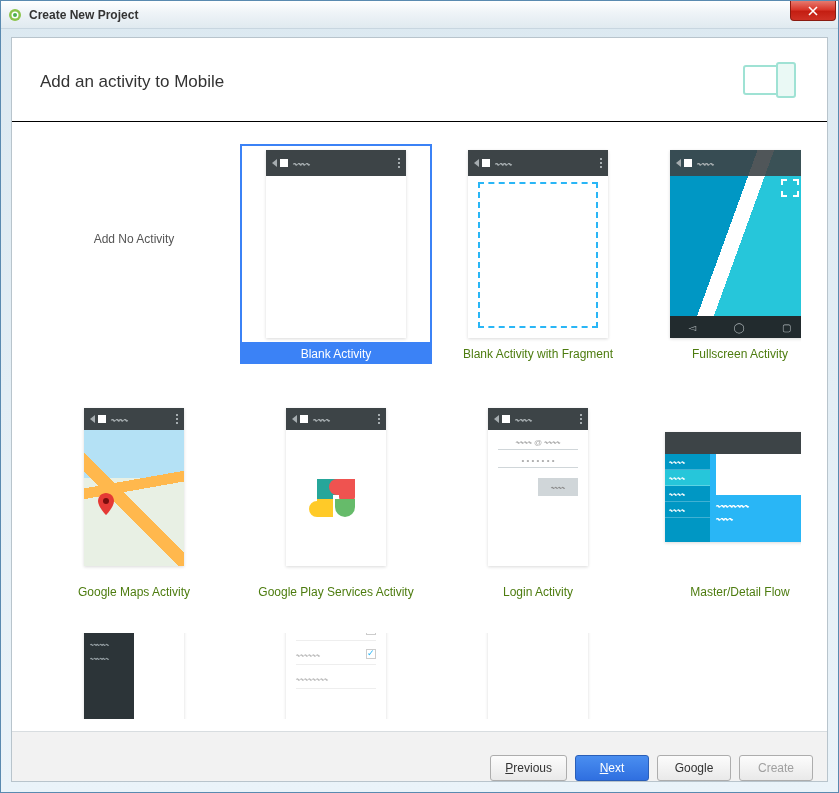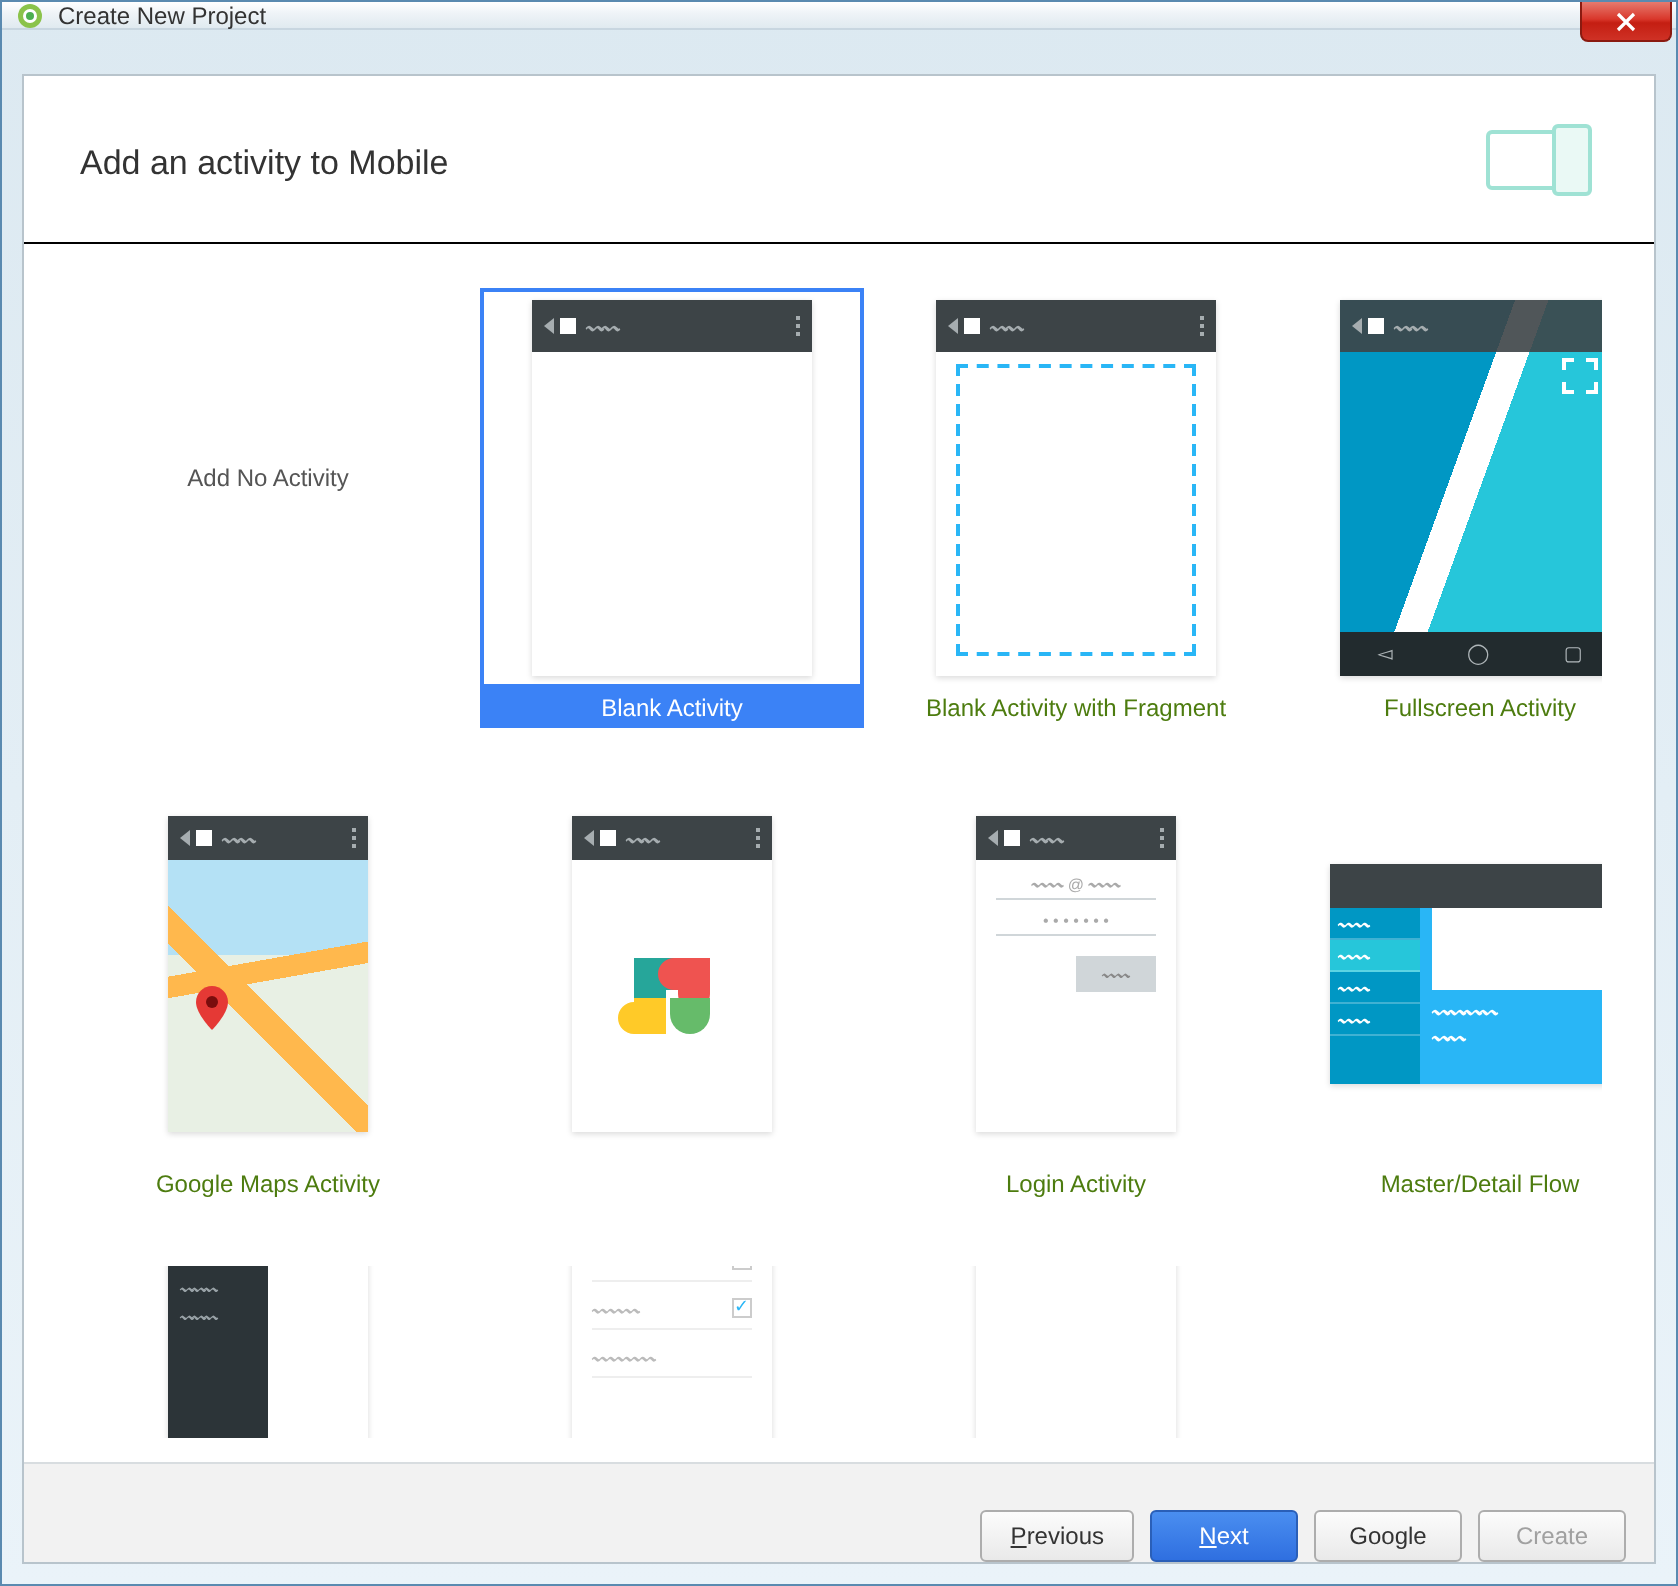--- a/index.html
+++ b/index.html
@@ -13,27 +13,28 @@
   position: relative;
 }
 .window {
   width: 839px;
   height: 793px;
   background: linear-gradient(to bottom, #dce9f1 0%, #eaf3f9 100%);
   border: 1px solid #5a8ab0;
   position: relative;
 }
 .titlebar {
-  height: 14px;
+  height: 28px;
   background: linear-gradient(to bottom, #ffffff 0%, #eef3f7 45%, #e0eaf0 100%);
   border-bottom: 1px solid #c8d6e0;
   display: flex;
   align-items: center;
   padding: 0 6px;
   position: relative;
+  font-weight: bold;
 }
 .titlebar-icon {
   width: 16px; height: 16px; margin-right: 6px;
   display:flex; align-items:center; justify-content:center;
 }
 .title-text { color: #333; font-size: 12px; }
 .close-btn {
   position: absolute;
   right: 2px; top: 0;
   width: 46px; height: 20px;
@@ -376,20 +377,21 @@
               <div class="body-play">
                 <svg width="58" height="58" viewBox="0 0 58 58">
                   <path d="M10 10 h20 a8 8 0 0 1 0 16 h-4 v12 a8 8 0 0 1 -16 0 z" fill="#26a69a"></path>
                   <path d="M30 10 h18 v18 a8 8 0 0 1 -16 0 v-2 h-2 a8 8 0 0 1 0 -16 z" fill="#ef5350"></path>
                   <path d="M10 30 h16 v18 h-16 a8 8 0 0 1 0 -16 z" fill="#ffca28"></path>
                   <path d="M28 30 h20 v8 a10 10 0 0 1 -20 0 z" fill="#66bb6a"></path>
                 </svg>
               </div>
             </div>
           </div>
+          <div class="tile-label">Google Play Services Activity</div>
         </div>
 
         <div class="tile">
           <div class="thumb-wrap">
             <div class="thumb">
               <div class="bar">
                   <span class="chev"></span>
                   <span class="sq"></span>
                   <span class="wave">〰〰</span>
                   <div class="dots">

